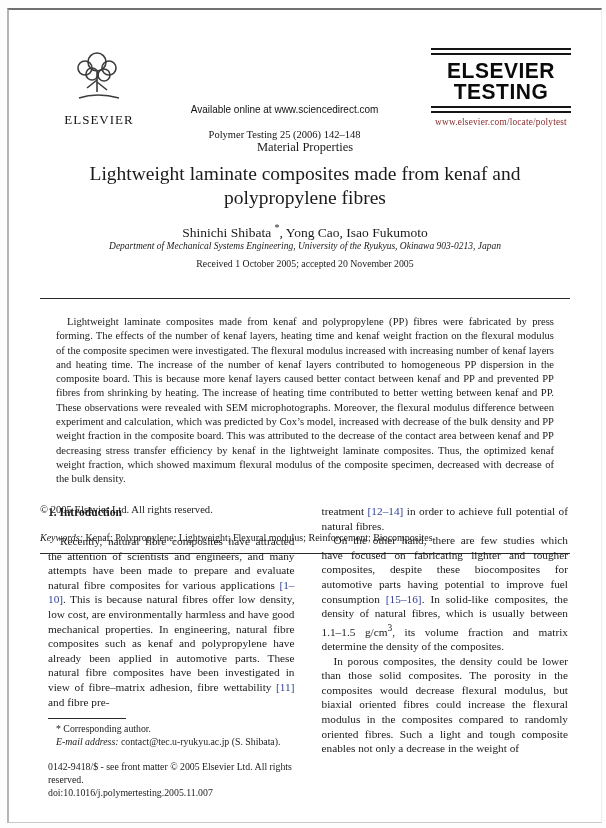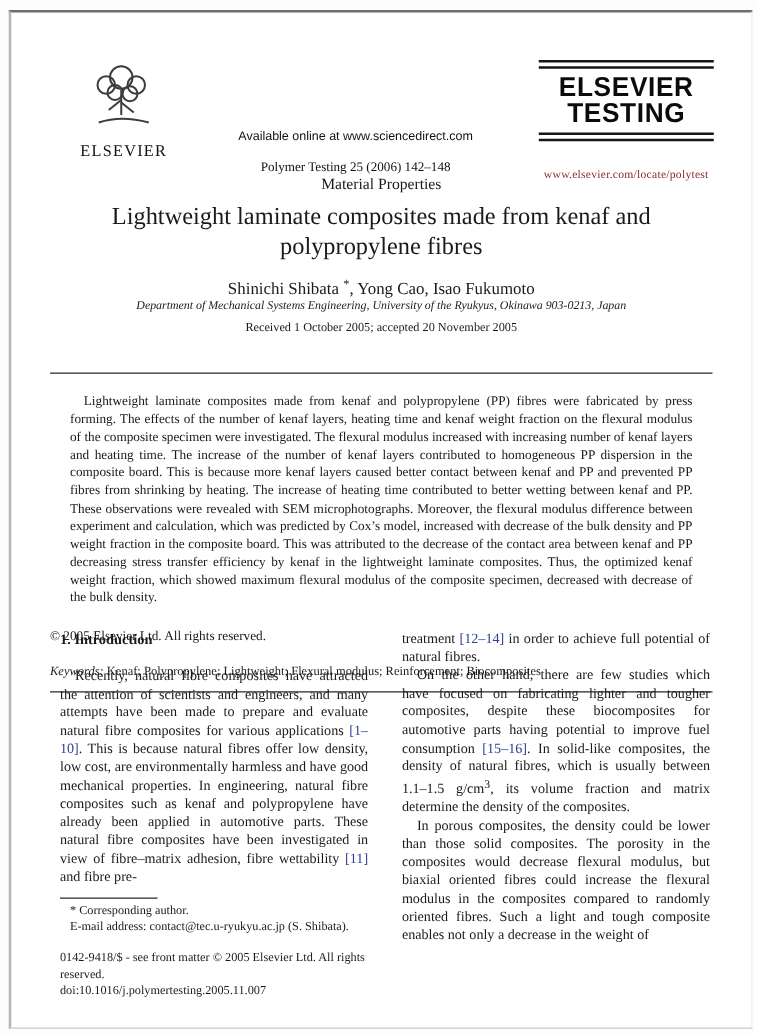--- a/index.html
+++ b/index.html
@@ -24,21 +24,21 @@
   .sd-d{display:inline-block; width:21px; height:21px; border:2px solid #0d0d0d; border-radius:50%;
         font:bold italic 15px "Liberation Serif", serif; line-height:20px; text-align:center;
         vertical-align:middle; margin:0 4px; color:#0d0d0d;}
   .sd-dot{font:bold 9px "Liberation Sans", sans-serif; vertical-align:top;}
   .jcite{margin-top:14px; font:10.5px "Liberation Serif", serif; color:#111;}
   .journal-block{position:absolute; right:0; top:0; width:140px; text-align:center;}
   .drule{height:3px; border-top:2px solid #151515; border-bottom:2px solid #151515;}
   .jname{font:bold 21px "Liberation Sans", sans-serif; line-height:20px; letter-spacing:0.5px;
          margin:6px 0 5px 0; color:#0b0b0b; transform:scaleY(1.04);}
   .jname div{margin:0;}
-  .jurl{margin-top:22px; font:9.3px "Liberation Serif", serif; letter-spacing:0.2px;}
+  .jurl{margin-top:4px; font:9.3px "Liberation Serif", serif; letter-spacing:0.2px;}
   
   .front{position:absolute; top:130px; left:0; right:0; text-align:center;}
   .mat-props{font:12.5px "Liberation Serif", serif;}
   .title{font:19.5px "Liberation Serif", serif; line-height:23.5px; max-width:470px; margin:7px auto 0 auto;}
   .authors{font:13.5px "Liberation Serif", serif; margin-top:13px;}
   .authors sup{font-size:10px;}
   .affil{font:italic 9.5px "Liberation Serif", serif; margin-top:0;text-align:center;}
   .received{font:9.8px "Liberation Serif", serif; margin-top:7px;}
   
   .abstract{position:absolute; top:288px; left:31px; right:31px;}
@@ -53,21 +53,21 @@
   .columns{position:absolute; top:494px; left:39px; right:33px; display:flex; gap:27px;}
   .col{flex:1; font:11.3px "Liberation Serif", serif; line-height:14.6px; text-align:justify;}
   .sec-head{font:bold 11.5px "Liberation Serif", serif; margin:2px 0 16px 0; text-align:left;}
   .para{margin:0; text-indent:12px;}
   .para.no-indent{text-indent:0;}
   .cite{text-decoration:none; cursor:pointer;}
   
   .footnote{margin-top:9px; text-align:left;}
   .fn-rule{width:78px; border:none; border-top:1px solid #2a2a2a; margin:0 0 4px 0;}
   .fn-line{font:9.8px "Liberation Serif", serif; line-height:12.5px; margin:0 0 0 8px; text-indent:0;}
-  .fn-email-label{}
+  .fn-email-label{font-style:italic;}
   .imprint{margin-top:12px; font:9.8px "Liberation Serif", serif; line-height:13px; text-align:left;}
   .imprint p{margin:0; text-indent:0;}
   
   .watermark{position:absolute; right:5px; bottom:3px; text-align:right;
              font:bold 13.5px "Liberation Sans", sans-serif; line-height:15.5px;}
 </style>
 </head>
 <body>
 
 <div class="page">

